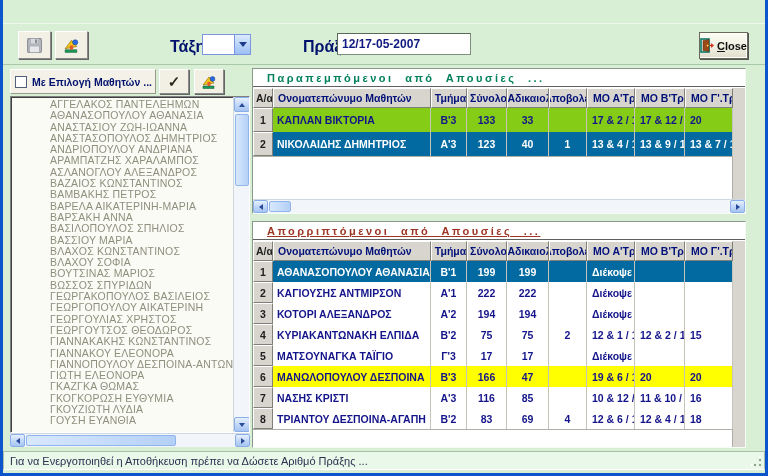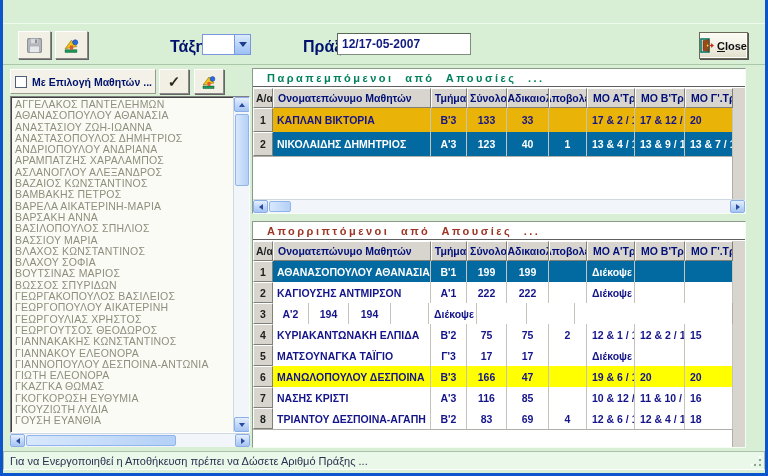--- a/index.html
+++ b/index.html
@@ -54,21 +54,21 @@
   .checkbox { width:12px; height:12px; background:#fff; border:1px solid #50607a; margin-right:5px; flex:0 0 auto; }
   .sel-strip .cb-label { font-size:10.5px; font-weight:bold; color:#00126e; white-space:nowrap; }
   .mini-btn { position:absolute; top:46px; width:30px; height:25px; background:#f2f0e4;
     border:1px solid #888; border-top-color:#fff; border-left-color:#fff; box-shadow:1px 1px 0 #666;
     display:flex; align-items:center; justify-content:center; }
   .check-glyph { color:#2a2a1a; font-size:15px; font-weight:bold; line-height:1; }
 
   .student-list { position:absolute; left:7px; top:73px; width:240px; height:337px; background:#fbfbf6;
     border:1px solid #808080; border-bottom-color:#fff; border-right-color:#fff;
     box-shadow:1px 1px 0 #404040 inset; overflow:hidden; padding:2px 0 0 4px; }
-  .list-item { font-size:10.5px; line-height:11.3px; color:#8f8f7e; white-space:nowrap; letter-spacing:.2px; }
+  .list-item { font-size:10.5px; line-height:11.3px; color:#8f8f7e; white-space:nowrap; letter-spacing:.2px;margin-left:35px; }
 
   
   .vsb { position:absolute; width:16px; background:#f2f6fa; border-left:1px solid #d0d8e0; }
   .sb-btn { position:absolute; left:0; width:16px; height:15px; border-radius:2px;
     background:linear-gradient(180deg,#e6f0fd,#bcd4f8 60%,#a6c4f2); border:1px solid #8aaee8;
     display:flex; align-items:center; justify-content:center; }
   .sb-thumb { position:absolute; left:1px; width:14px; border-radius:2px;
     background:linear-gradient(90deg,#d8e8fc,#b4d0f6); border:1px solid #90b4ec; }
   .hsb { position:absolute; height:14px; background:#f2f6fa; border-top:1px solid #d0d8e0; }
   .hsb .sb-btn { height:13px; width:15px; top:0; }
@@ -79,34 +79,34 @@
   .tri-right { width:0;height:0;border-top:3px solid transparent;border-bottom:3px solid transparent;border-left:4px solid #2a4a9a; }
 
   
   .panel { position:absolute; left:249px; width:494px; background:#fff; border:1px solid #8a9a8a;
     border-bottom-color:#f4fcf4; border-right-color:#f4fcf4; overflow:hidden; }
   .panel.top { top:45px; height:146px; }
   .panel.bottom { top:198px; height:227px; }
   .panel-title { height:18px; font-size:11px; font-weight:bold; letter-spacing:2.5px; word-spacing:6px;
     padding:3px 0 0 14px; border-bottom:1px solid #606060; white-space:nowrap; }
   .panel.top .panel-title { color:#00805c; }
-  .panel.bottom .panel-title { color:#9c3523; }
+  .panel.bottom .panel-title { color:#9c3523;text-decoration:underline; }
   .gutter { position:absolute; right:0; width:13px; background:#d8d5ce; border-left:1px solid #b0ada6; }
 
   .grid { position:absolute; left:0; top:19px; border-bottom:1px solid #b0b0a8; }
   .grow { display:flex; }
   .gcell { overflow:hidden; white-space:nowrap; font-size:10.5px; font-weight:bold; color:#14148a;
     border-right:1px solid #c4c4ba; display:flex; align-items:center; }
   .ghead .gcell { background:#d8d5ce; color:#001078; border:1px solid #808078; border-top-color:#fff; border-left-color:#fff;
     justify-content:flex-start; padding-left:3px; }
   .gcell.c0 { justify-content:center; background:#d8d5ce; border:1px solid #808078; border-top-color:#fff; border-left-color:#fff; color:#202020; }
   .gcell.c1 { padding-left:4px; }
   .gcell.c2,.gcell.c3,.gcell.c4,.gcell.c5 { justify-content:center; }
   .gcell.c6,.gcell.c7,.gcell.c8 { padding-left:5px; }
-  .grow.hl-green  .gcell:not(.c0) { background:#eab308; }
+  .grow.hl-green  .gcell:not(.c0) { background:#84cc16; }
   .grow.hl-yellow .gcell:not(.c0) { background:#ffff00; }
   .grow.hl-blue   .gcell:not(.c0) { background:#0369a1; color:#fff; }
 
   
   .statusbar { position:absolute; left:0; top:428px; width:762px; height:19px; background:#eaf8ea;
     border:1px solid #a8c0a8; border-bottom-color:#fff; display:flex; align-items:center; padding:0 6px; }
   .status-text { font-size:11px; color:#28304f; }
   .grip { position:absolute; right:1px; bottom:1px; width:13px; height:13px;
     background:
       radial-gradient(circle at 10px 10px,#8aa88a 1.2px,transparent 1.6px),
@@ -312,20 +312,21 @@
             <div class="gcell c2" style="width: 36px; height: 21px;">Α'1</div>
             <div class="gcell c3" style="width: 40px; height: 21px;">222</div>
             <div class="gcell c4" style="width: 42px; height: 21px;">222</div>
             <div class="gcell c5" style="width: 38px; height: 21px;"></div>
             <div class="gcell c6" style="width: 48px; height: 21px;">Διέκοψε</div>
             <div class="gcell c7" style="width: 50px; height: 21px;"></div>
             <div class="gcell c8" style="width: 48px; height: 21px;"></div>
           </div>
           <div class="grow">
             <div class="gcell c0" style="width: 20px; height: 21px;">3</div>
+            <div class="gcell c1" style="width: 158px; height: 21px;">ΚΟΤΟΡΙ ΑΛΕΞΑΝΔΡΟΣ</div>
             <div class="gcell c2" style="width: 36px; height: 21px;">Α'2</div>
             <div class="gcell c3" style="width: 40px; height: 21px;">194</div>
             <div class="gcell c4" style="width: 42px; height: 21px;">194</div>
             <div class="gcell c5" style="width: 38px; height: 21px;"></div>
             <div class="gcell c6" style="width: 48px; height: 21px;">Διέκοψε</div>
             <div class="gcell c7" style="width: 50px; height: 21px;"></div>
             <div class="gcell c8" style="width: 48px; height: 21px;"></div>
           </div>
           <div class="grow">
             <div class="gcell c0" style="width: 20px; height: 21px;">4</div>

